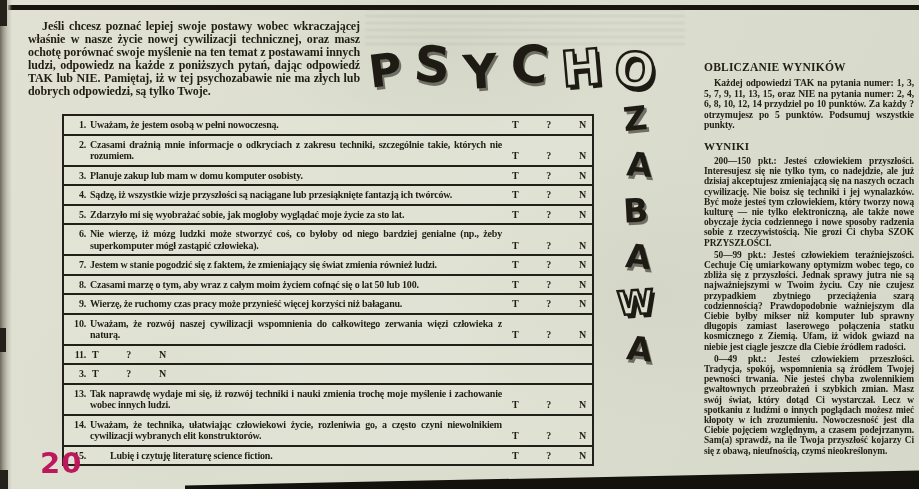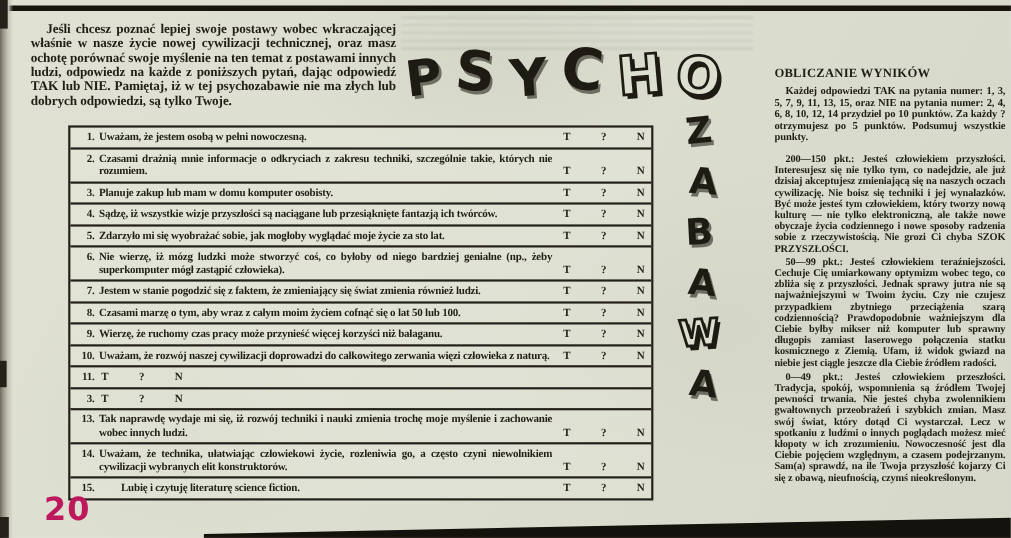--- a/index.html
+++ b/index.html
@@ -201,21 +201,21 @@
       <span class="q-text">Wierzę, że ruchomy czas pracy może przynieść więcej korzyści niż bałaganu.</span>
       <span class="answers">
         <span>T</span>
         <span>?</span>
         <span>N</span>
       </span>
     </div>
 
     <div class="q-row">
       <span class="q-num">10.</span>
-      <span class="q-text">Uważam, że rozwój naszej cywilizacji doprowadzi do całkowitego zerwania więzi człowieka z naturą.</span>
+      <span class="q-text">Uważam, że rozwój naszej cywilizacji wspomnienia do całkowitego zerwania więzi człowieka z naturą.</span>
       <span class="answers">
         <span>T</span>
         <span>?</span>
         <span>N</span>
       </span>
     </div>
 
     <div class="q-row">
       <span class="q-num">11.</span>
       <span class="answers">
@@ -261,20 +261,21 @@
         <span>T</span>
         <span>?</span>
         <span>N</span>
       </span>
     </div>
   </div>
 
 <aside class="results">
   <h3>OBLICZANIE WYNIKÓW</h3>
   <p class="instructions">Każdej odpowiedzi TAK na pytania numer: 1, 3, 5, 7, 9, 11, 13, 15, oraz NIE na pytania numer: 2, 4, 6, 8, 10, 12, 14 przydziel po 10 punktów. Za każdy ? otrzymujesz po 5 punktów. Podsumuj wszystkie punkty.</p>
+  <h4>WYNIKI</h4>
   <div>
 
       <p class="range-item"><span class="range-label">200—150 pkt.:</span>
         <span>Jesteś człowiekiem przyszłości. Interesujesz się nie tylko tym, co nadejdzie, ale już dzisiaj akceptujesz zmieniającą się na naszych oczach cywilizację. Nie boisz się techniki i jej wynalazków. Być może jesteś tym człowiekiem, który tworzy nową kulturę — nie tylko elektroniczną, ale także nowe obyczaje życia codziennego i nowe sposoby radzenia sobie z rzeczywistością. Nie grozi Ci chyba SZOK PRZYSZŁOŚCI.</span></p>
 
       <p class="range-item"><span class="range-label">50—99 pkt.:</span>
         <span>Jesteś człowiekiem teraźniejszości. Cechuje Cię umiarkowany optymizm wobec tego, co zbliża się z przyszłości. Jednak sprawy jutra nie są najważniejszymi w Twoim życiu. Czy nie czujesz przypadkiem zbytniego przeciążenia szarą codziennością? Prawdopodobnie ważniejszym dla Ciebie byłby mikser niż komputer lub sprawny długopis zamiast laserowego połączenia statku kosmicznego z Ziemią. Ufam, iż widok gwiazd na niebie jest ciągle jeszcze dla Ciebie źródłem radości.</span></p>
 
       <p class="range-item"><span class="range-label">0—49 pkt.:</span>
         <span>Jesteś człowiekiem przeszłości. Tradycja, spokój, wspomnienia są źródłem Twojej pewności trwania. Nie jesteś chyba zwolennikiem gwałtownych przeobrażeń i szybkich zmian. Masz swój świat, który dotąd Ci wystarczał. Lecz w spotkaniu z ludźmi o innych poglądach możesz mieć kłopoty w ich zrozumieniu. Nowoczesność jest dla Ciebie pojęciem względnym, a czasem podejrzanym. Sam(a) sprawdź, na ile Twoja przyszłość kojarzy Ci się z obawą, nieufnością, czymś nieokreślonym.</span></p>

